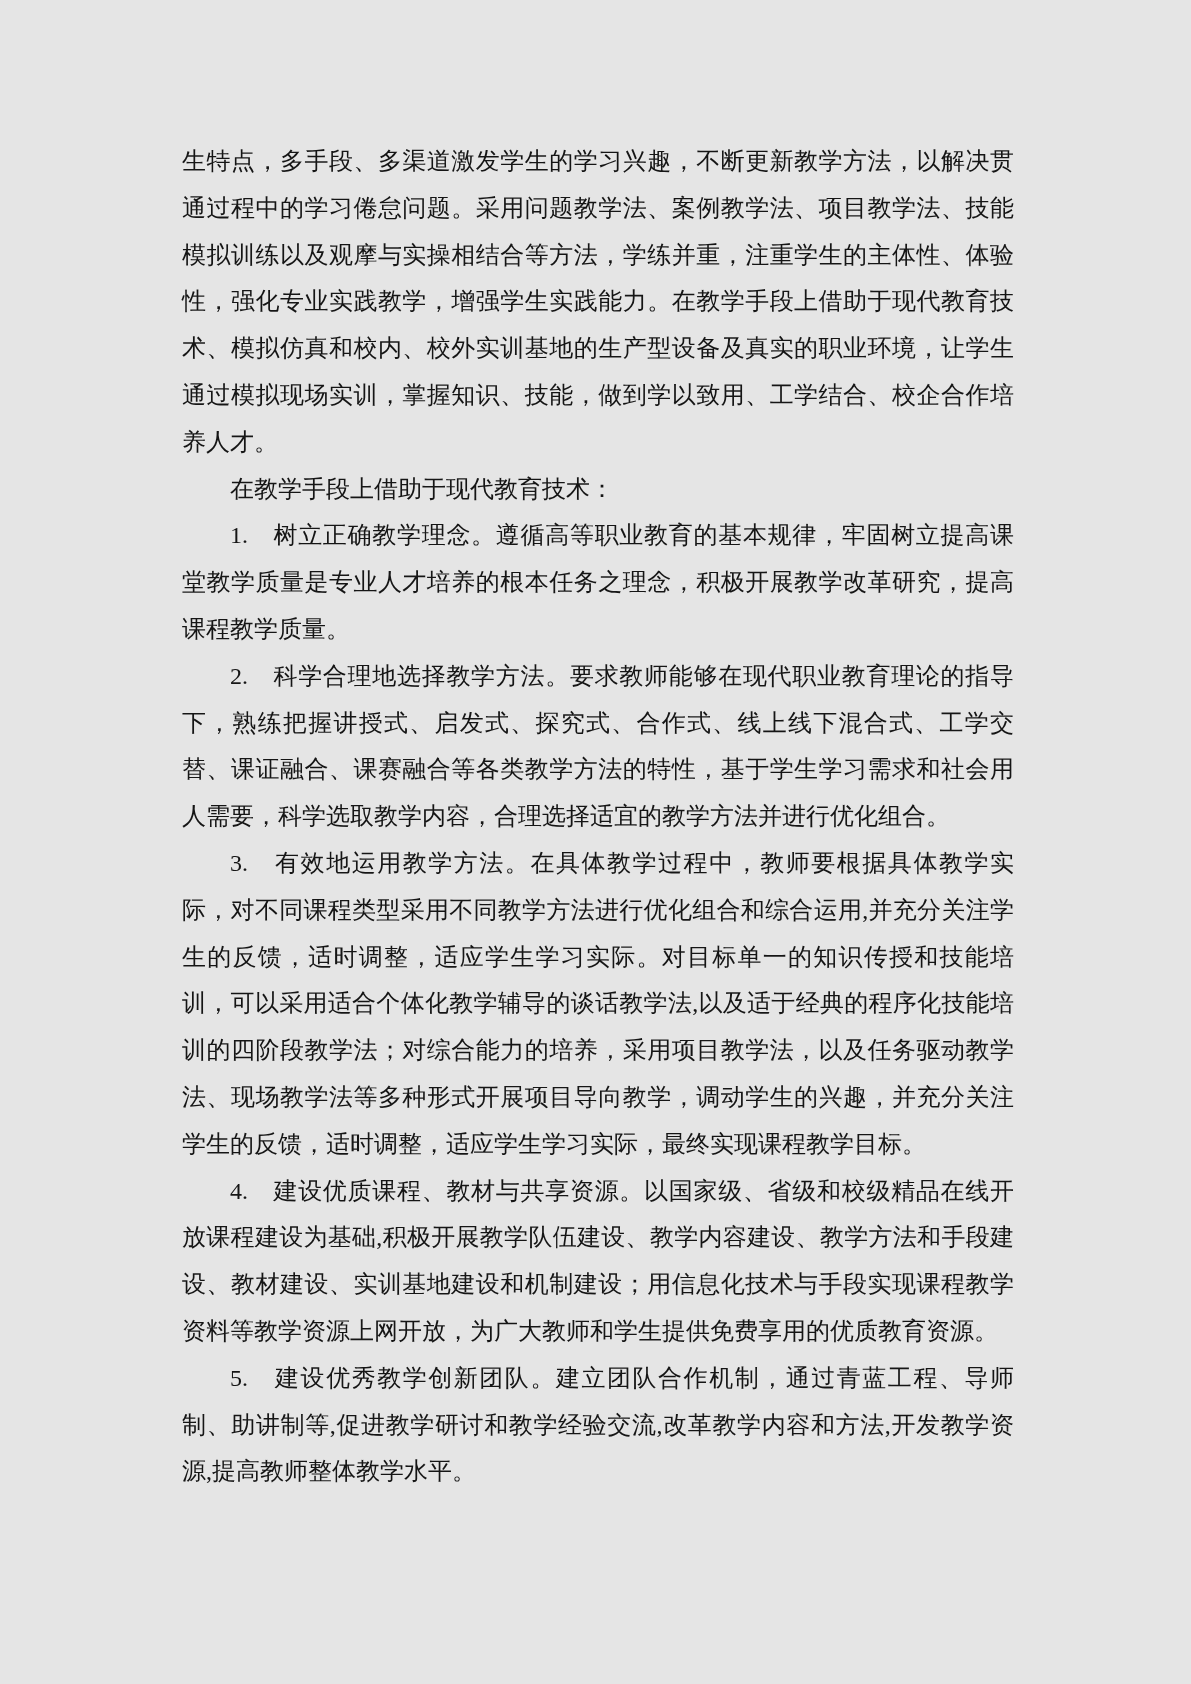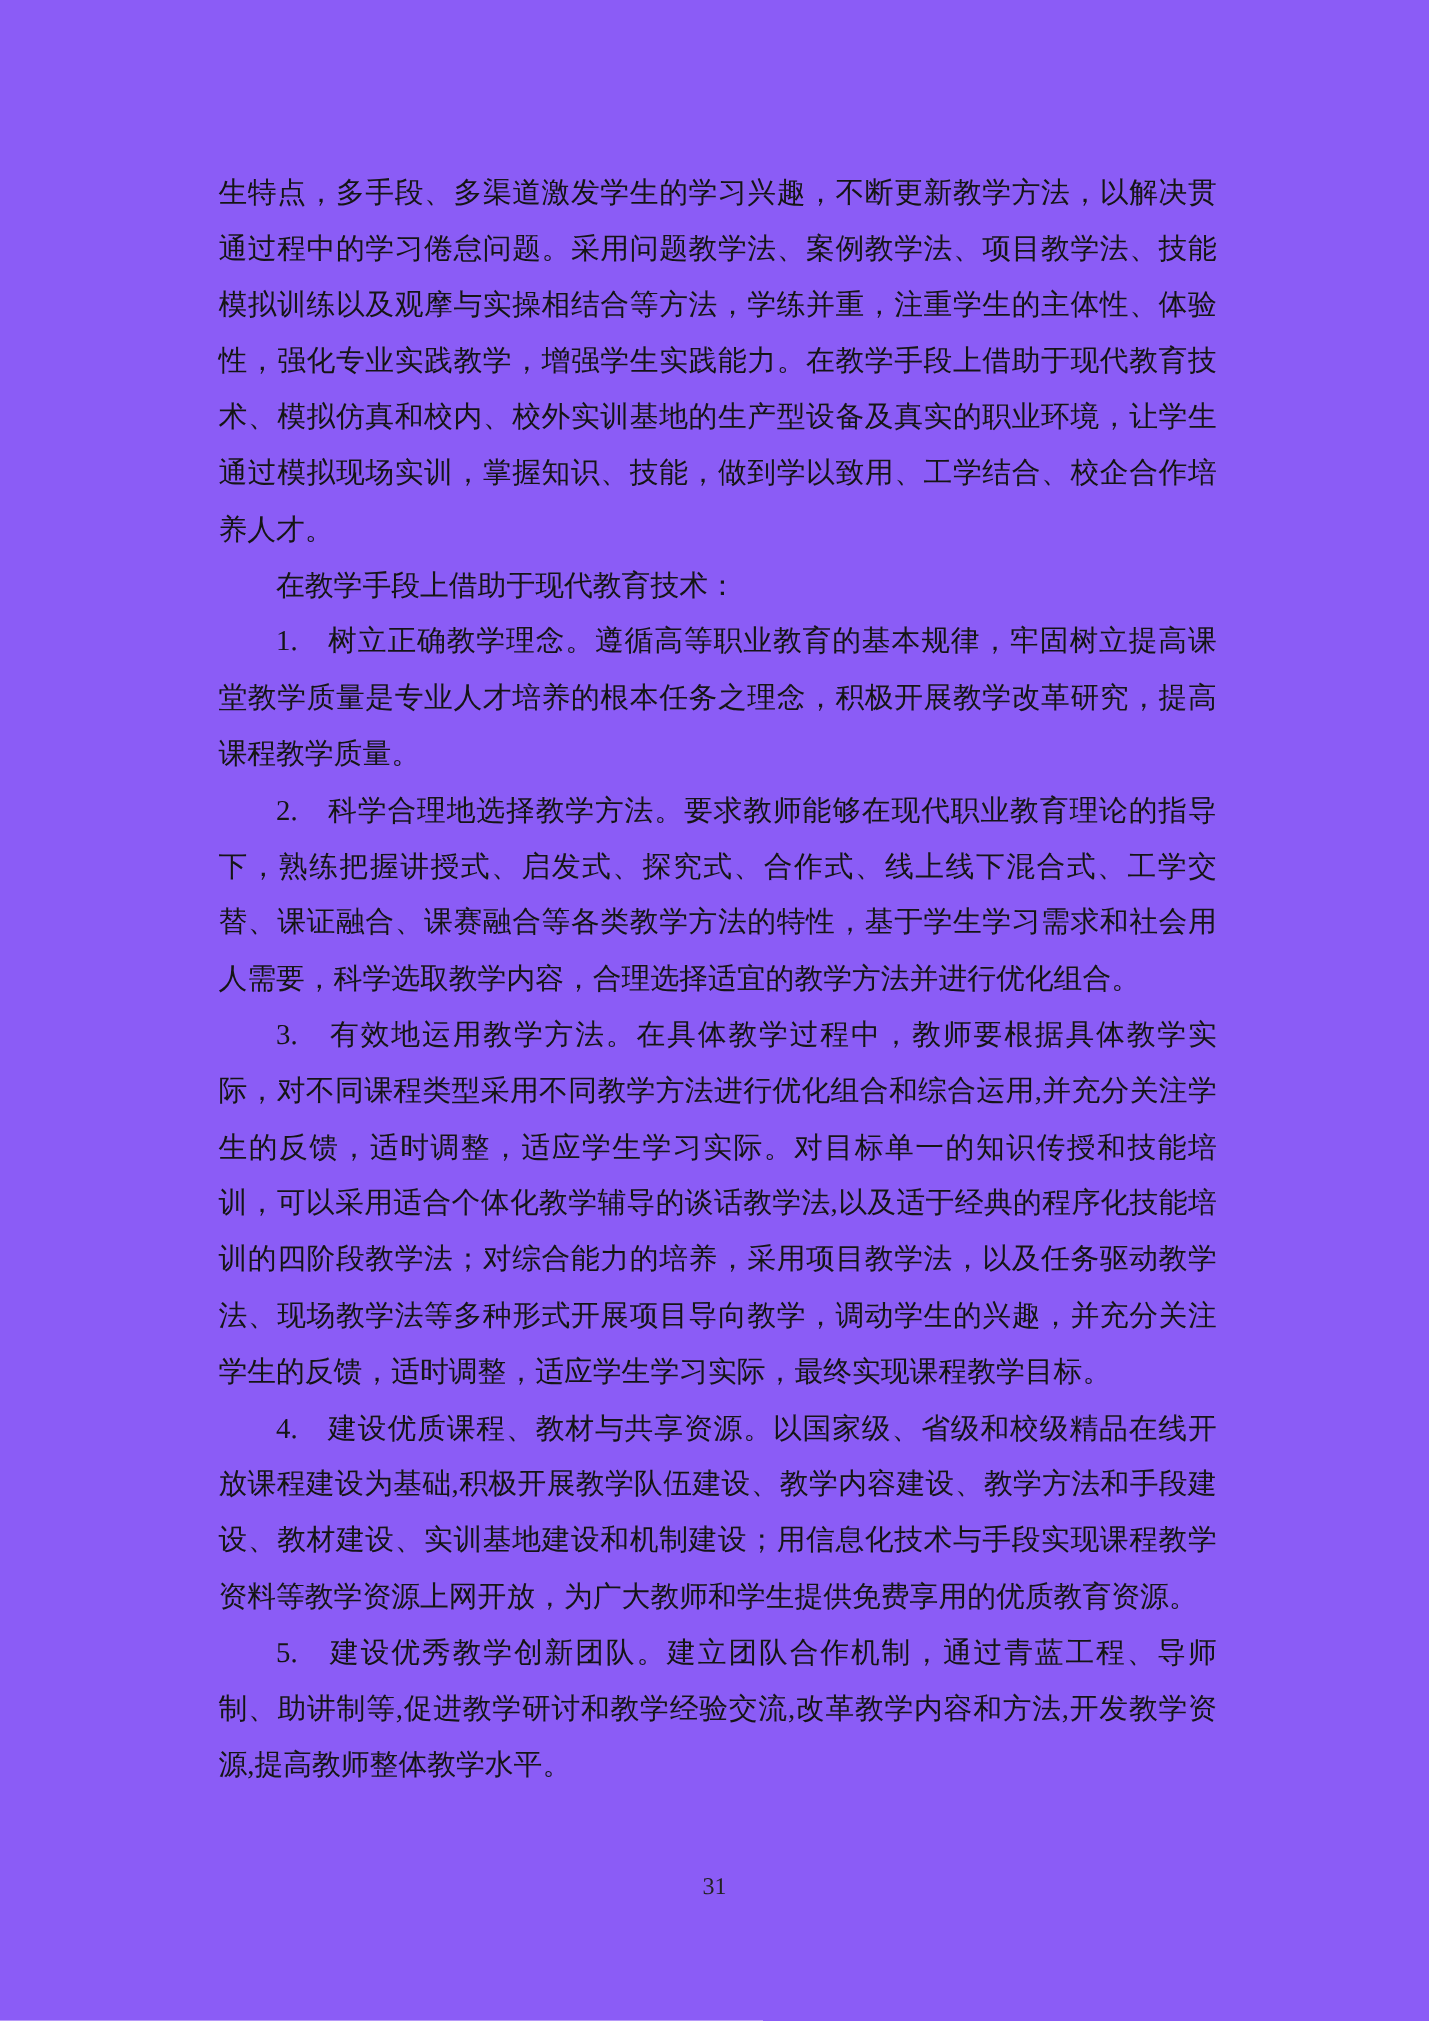--- a/index.html
+++ b/index.html
@@ -4,21 +4,21 @@
 <style>
   html, body {
     margin: 0;
     padding: 0;
     background: #ffffff;
   }
   .page {
     position: relative;
     width: 1191px;
     height: 1684px;
-    background: #8b5cf6;
+    background: #e5e5e5;
     box-sizing: border-box;
     padding: 138px 177px 0 182px;
     overflow: hidden;
     font-family: "Liberation Serif", "DejaVu Serif", serif;
     color: #151515;
   }
   .doc-body p {
     margin: 0;
     font-size: 24px;
     line-height: 46.8px;
@@ -48,16 +48,13 @@
 <div class="page">
   <div class="doc-body">
     <p>生特点，多手段、多渠道激发学生的学习兴趣，不断更新教学方法，以解决贯通过程中的学习倦怠问题。采用问题教学法、案例教学法、项目教学法、技能模拟训练以及观摩与实操相结合等方法，学练并重，注重学生的主体性、体验性，强化专业实践教学，增强学生实践能力。在教学手段上借助于现代教育技术、模拟仿真和校内、校外实训基地的生产型设备及真实的职业环境，让学生通过模拟现场实训，掌握知识、技能，做到学以致用、工学结合、校企合作培养人才。</p>
     <p class="indent">在教学手段上借助于现代教育技术：</p>
     <p class="indent">1.　树立正确教学理念。遵循高等职业教育的基本规律，牢固树立提高课堂教学质量是专业人才培养的根本任务之理念，积极开展教学改革研究，提高课程教学质量。</p>
     <p class="indent">2.　科学合理地选择教学方法。要求教师能够在现代职业教育理论的指导下，熟练把握讲授式、启发式、探究式、合作式、线上线下混合式、工学交替、课证融合、课赛融合等各类教学方法的特性，基于学生学习需求和社会用人需要，科学选取教学内容，合理选择适宜的教学方法并进行优化组合。</p>
     <p class="indent">3.　有效地运用教学方法。在具体教学过程中，教师要根据具体教学实际，对不同课程类型采用不同教学方法进行优化组合和综合运用,并充分关注学生的反馈，适时调整，适应学生学习实际。对目标单一的知识传授和技能培训，可以采用适合个体化教学辅导的谈话教学法,以及适于经典的程序化技能培训的四阶段教学法；对综合能力的培养，采用项目教学法，以及任务驱动教学法、现场教学法等多种形式开展项目导向教学，调动学生的兴趣，并充分关注学生的反馈，适时调整，适应学生学习实际，最终实现课程教学目标。</p>
     <p class="indent">4.　建设优质课程、教材与共享资源。以国家级、省级和校级精品在线开放课程建设为基础,积极开展教学队伍建设、教学内容建设、教学方法和手段建设、教材建设、实训基地建设和机制建设；用信息化技术与手段实现课程教学资料等教学资源上网开放，为广大教师和学生提供免费享用的优质教育资源。</p>
     <p class="indent">5.　建设优秀教学创新团队。建立团队合作机制，通过青蓝工程、导师制、助讲制等,促进教学研讨和教学经验交流,改革教学内容和方法,开发教学资源,提高教师整体教学水平。</p>
   </div>
-  <div class="page-footer">
-    <span>31</span>
-  </div>
 </div>
 
 </body></html>

